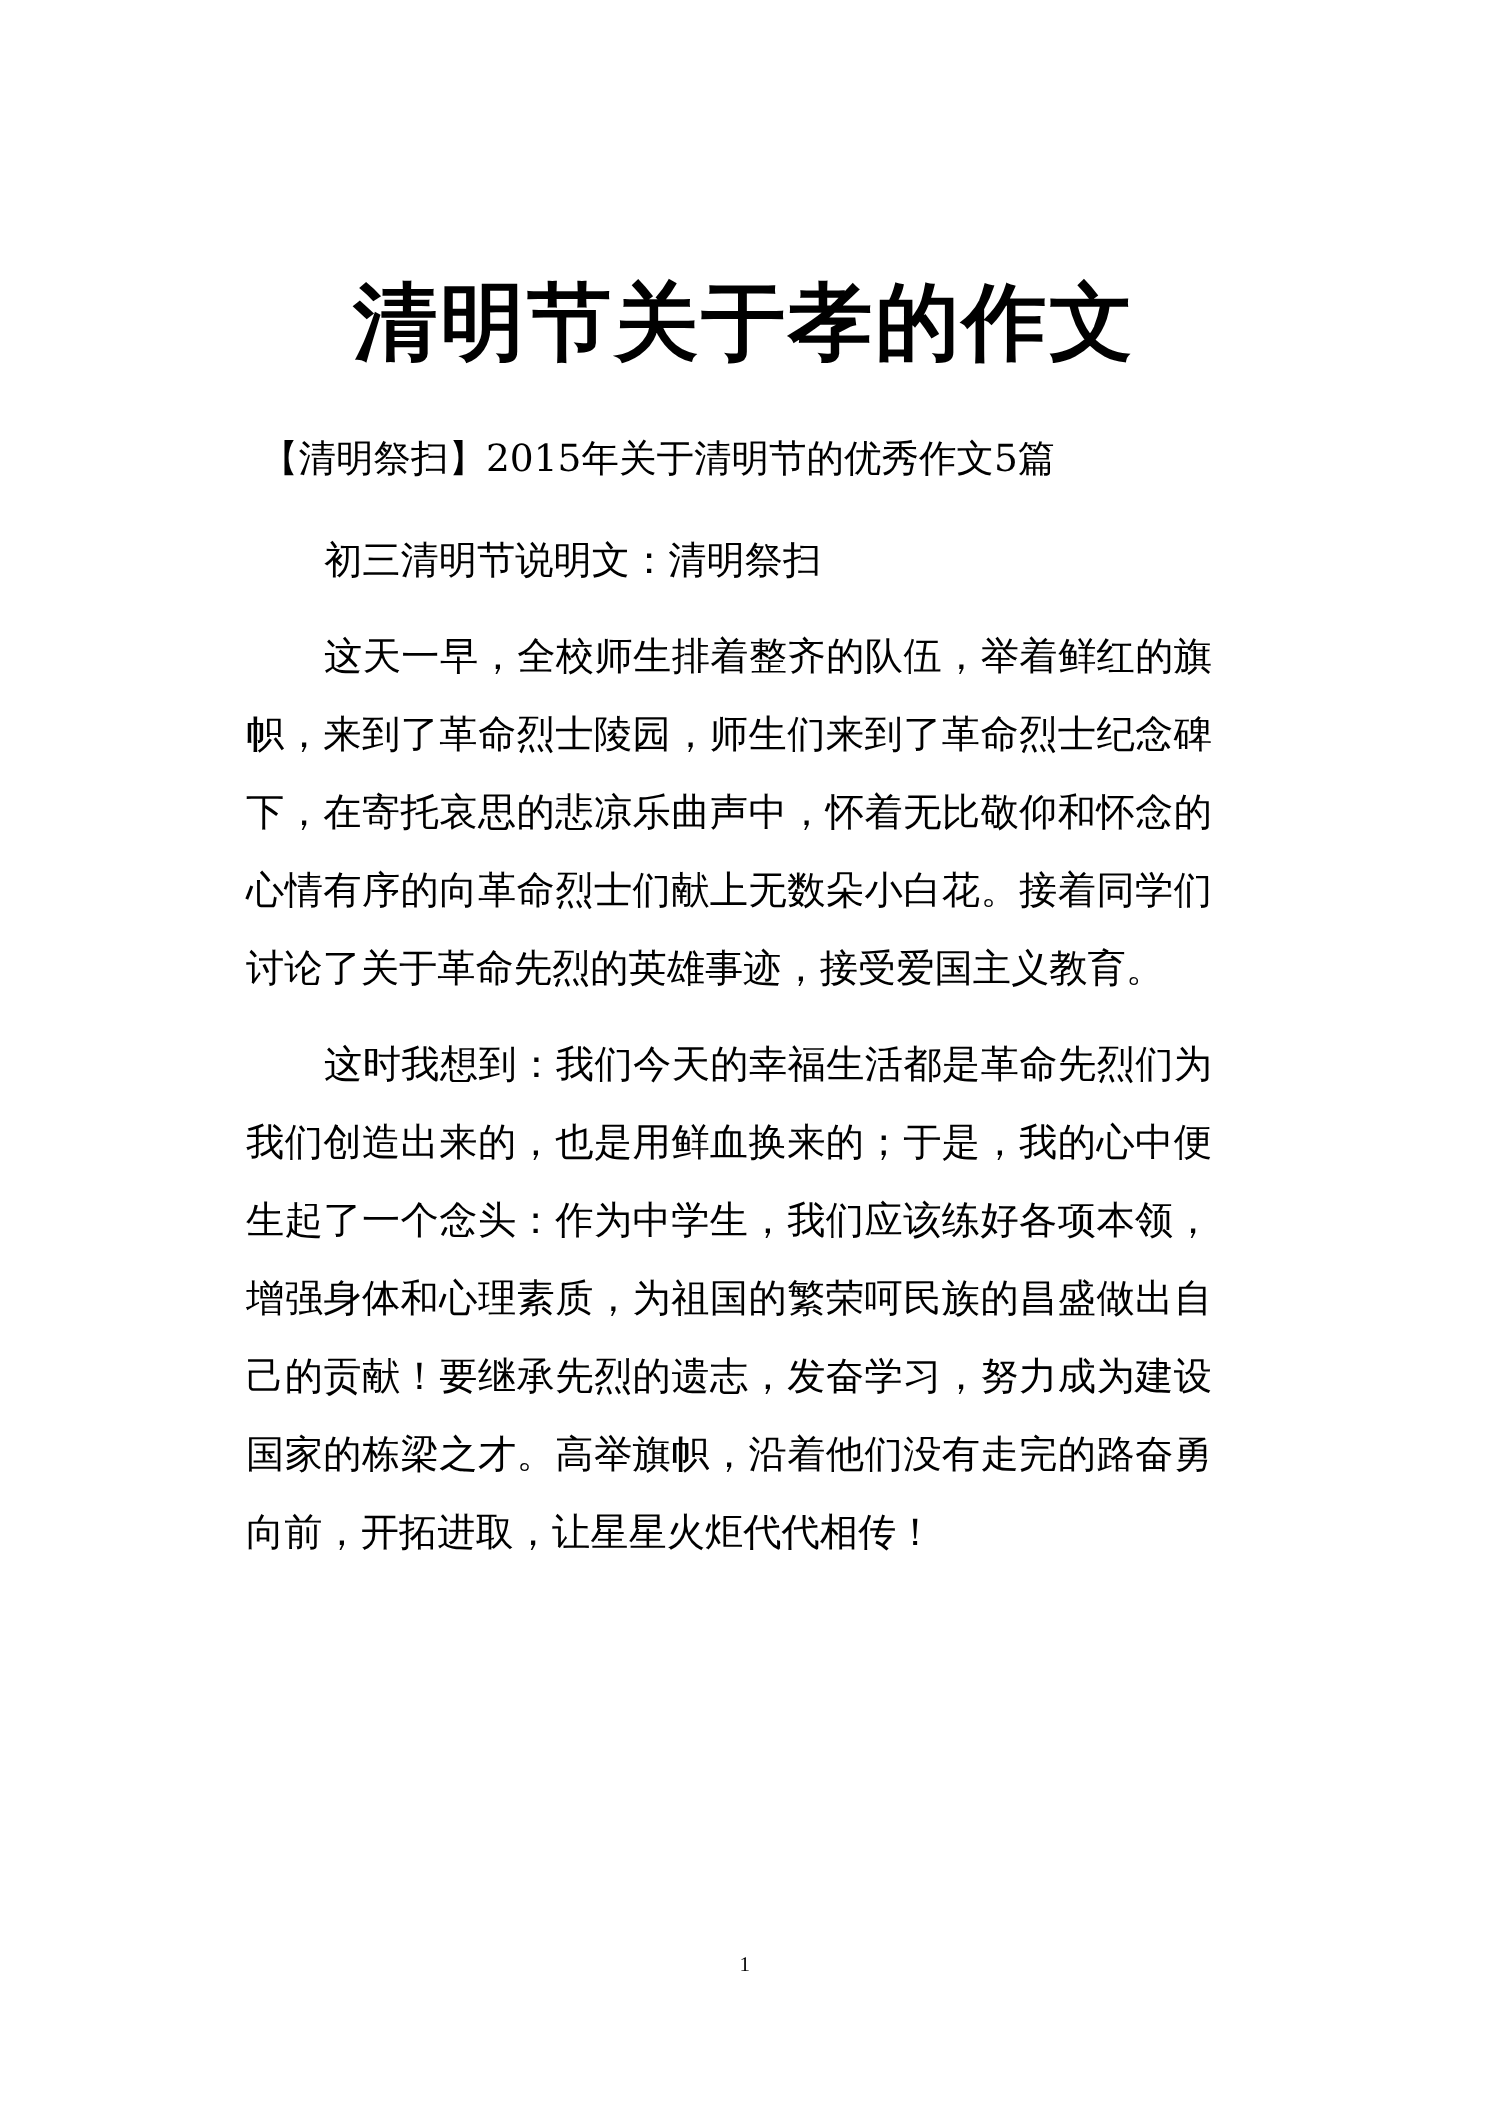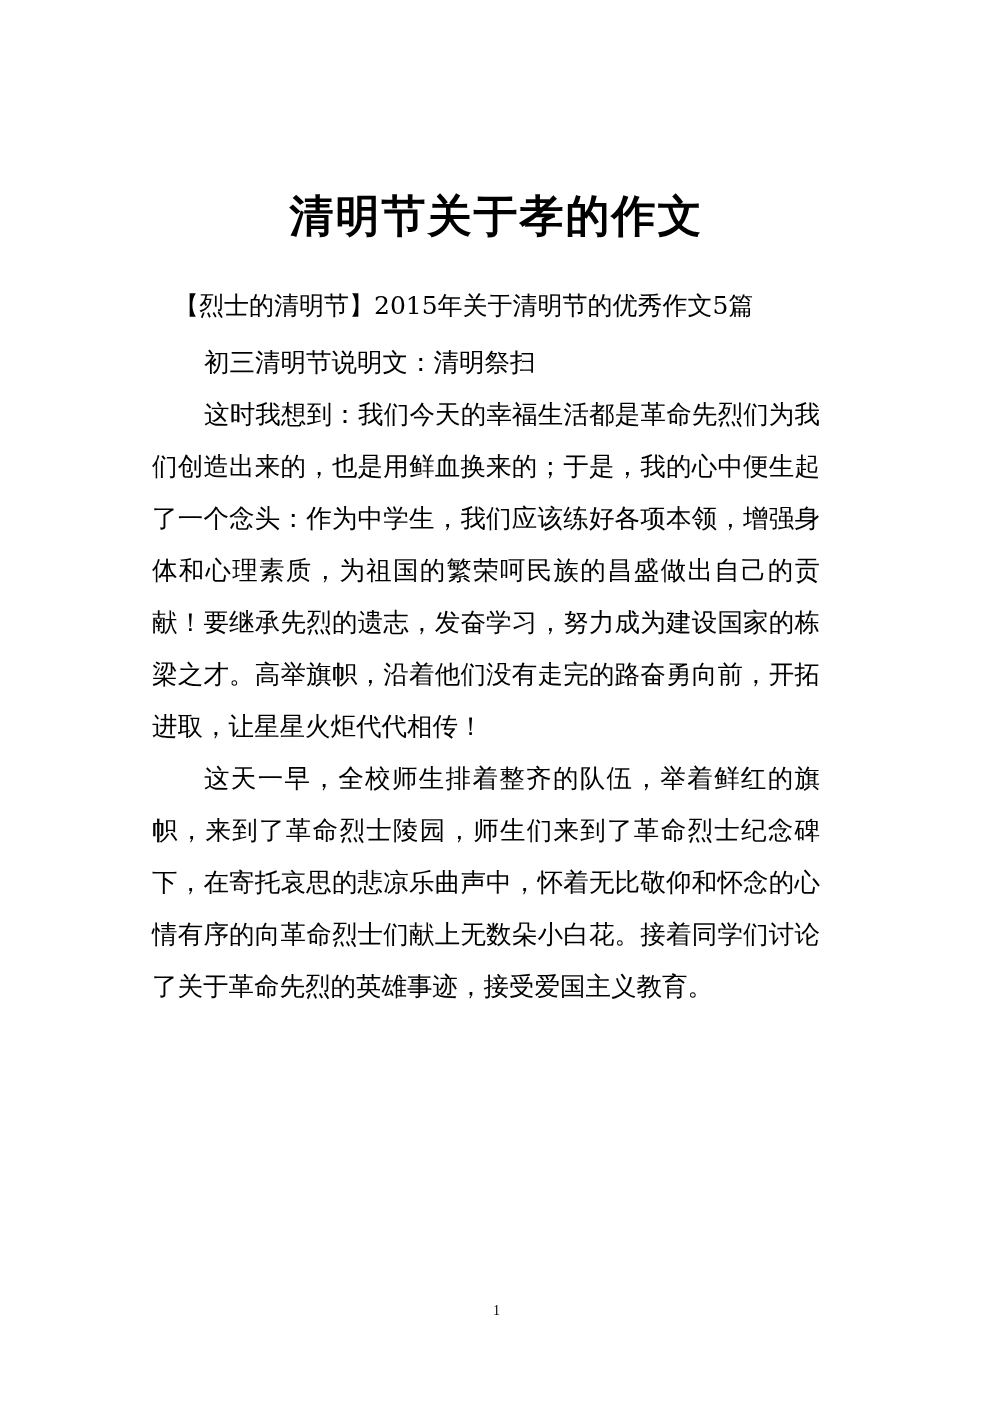--- a/index.html
+++ b/index.html
@@ -21,21 +21,21 @@
       width: 993px;
       height: 1404px;
       background: #ffffff;
     }
     .title {
       position: absolute;
       left: 0;
       top: 178px;
       width: 993px;
       text-align: center;
-      font-size: 44px;
+      font-size: 56px;
       line-height: 76px;
       font-weight: bold;
       letter-spacing: 2px;
       font-family: "DejaVu Sans", "Liberation Sans", sans-serif;
     }
     .subtitle {
       position: absolute;
       left: 174px;
       top: 286px;
       font-size: 25px;
@@ -45,39 +45,39 @@
     .body {
       position: absolute;
       left: 152px;
       top: 336px;
       width: 668px;
       font-size: 25.5px;
       line-height: 52px;
       text-align: justify;
     }
     .para {
-      margin: 0;
+      margin: 12px;
       text-indent: 52px;
     }
     .page-number {
       position: absolute;
       left: 0;
       top: 1302px;
       width: 993px;
       text-align: center;
       font-size: 14px;
       line-height: 18px;
       font-family: "Liberation Serif", serif;
     }
   </style>
 </head>
 <body>
 
 <div class="page">
   <div class="title">清明节关于孝的作文</div>
-  <div class="subtitle">【烈士的清明节】2015年关于清明节的优秀作文5篇</div>
+  <div class="subtitle">【清明祭扫】2015年关于清明节的优秀作文5篇</div>
   <div class="body">
     <p class="para">初三清明节说明文：清明祭扫</p>
+    <p class="para">这天一早，全校师生排着整齐的队伍，举着鲜红的旗帜，来到了革命烈士陵园，师生们来到了革命烈士纪念碑下，在寄托哀思的悲凉乐曲声中，怀着无比敬仰和怀念的心情有序的向革命烈士们献上无数朵小白花。接着同学们讨论了关于革命先烈的英雄事迹，接受爱国主义教育。</p>
     <p class="para">这时我想到：我们今天的幸福生活都是革命先烈们为我们创造出来的，也是用鲜血换来的；于是，我的心中便生起了一个念头：作为中学生，我们应该练好各项本领，增强身体和心理素质，为祖国的繁荣呵民族的昌盛做出自己的贡献！要继承先烈的遗志，发奋学习，努力成为建设国家的栋梁之才。高举旗帜，沿着他们没有走完的路奋勇向前，开拓进取，让星星火炬代代相传！</p>
-    <p class="para">这天一早，全校师生排着整齐的队伍，举着鲜红的旗帜，来到了革命烈士陵园，师生们来到了革命烈士纪念碑下，在寄托哀思的悲凉乐曲声中，怀着无比敬仰和怀念的心情有序的向革命烈士们献上无数朵小白花。接着同学们讨论了关于革命先烈的英雄事迹，接受爱国主义教育。</p>
   </div>
   <div class="page-number">1</div>
 </div>
 
 </body></html>

